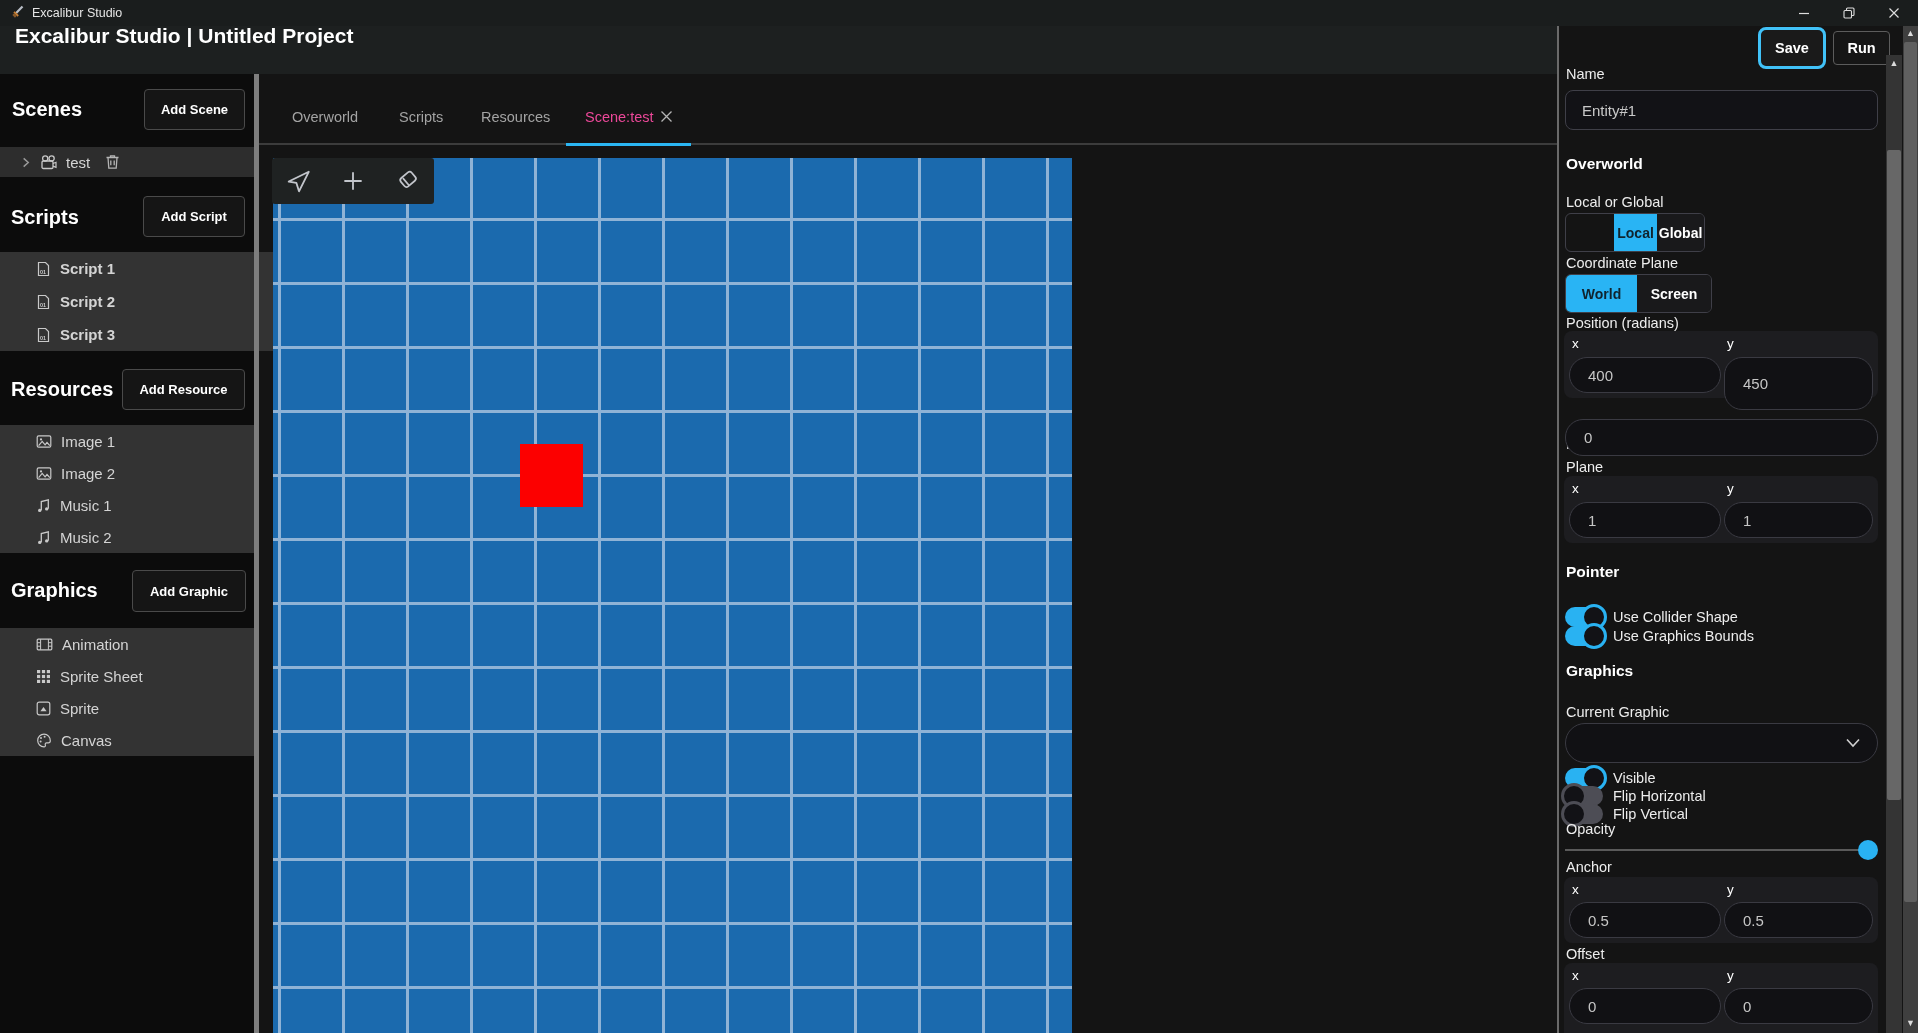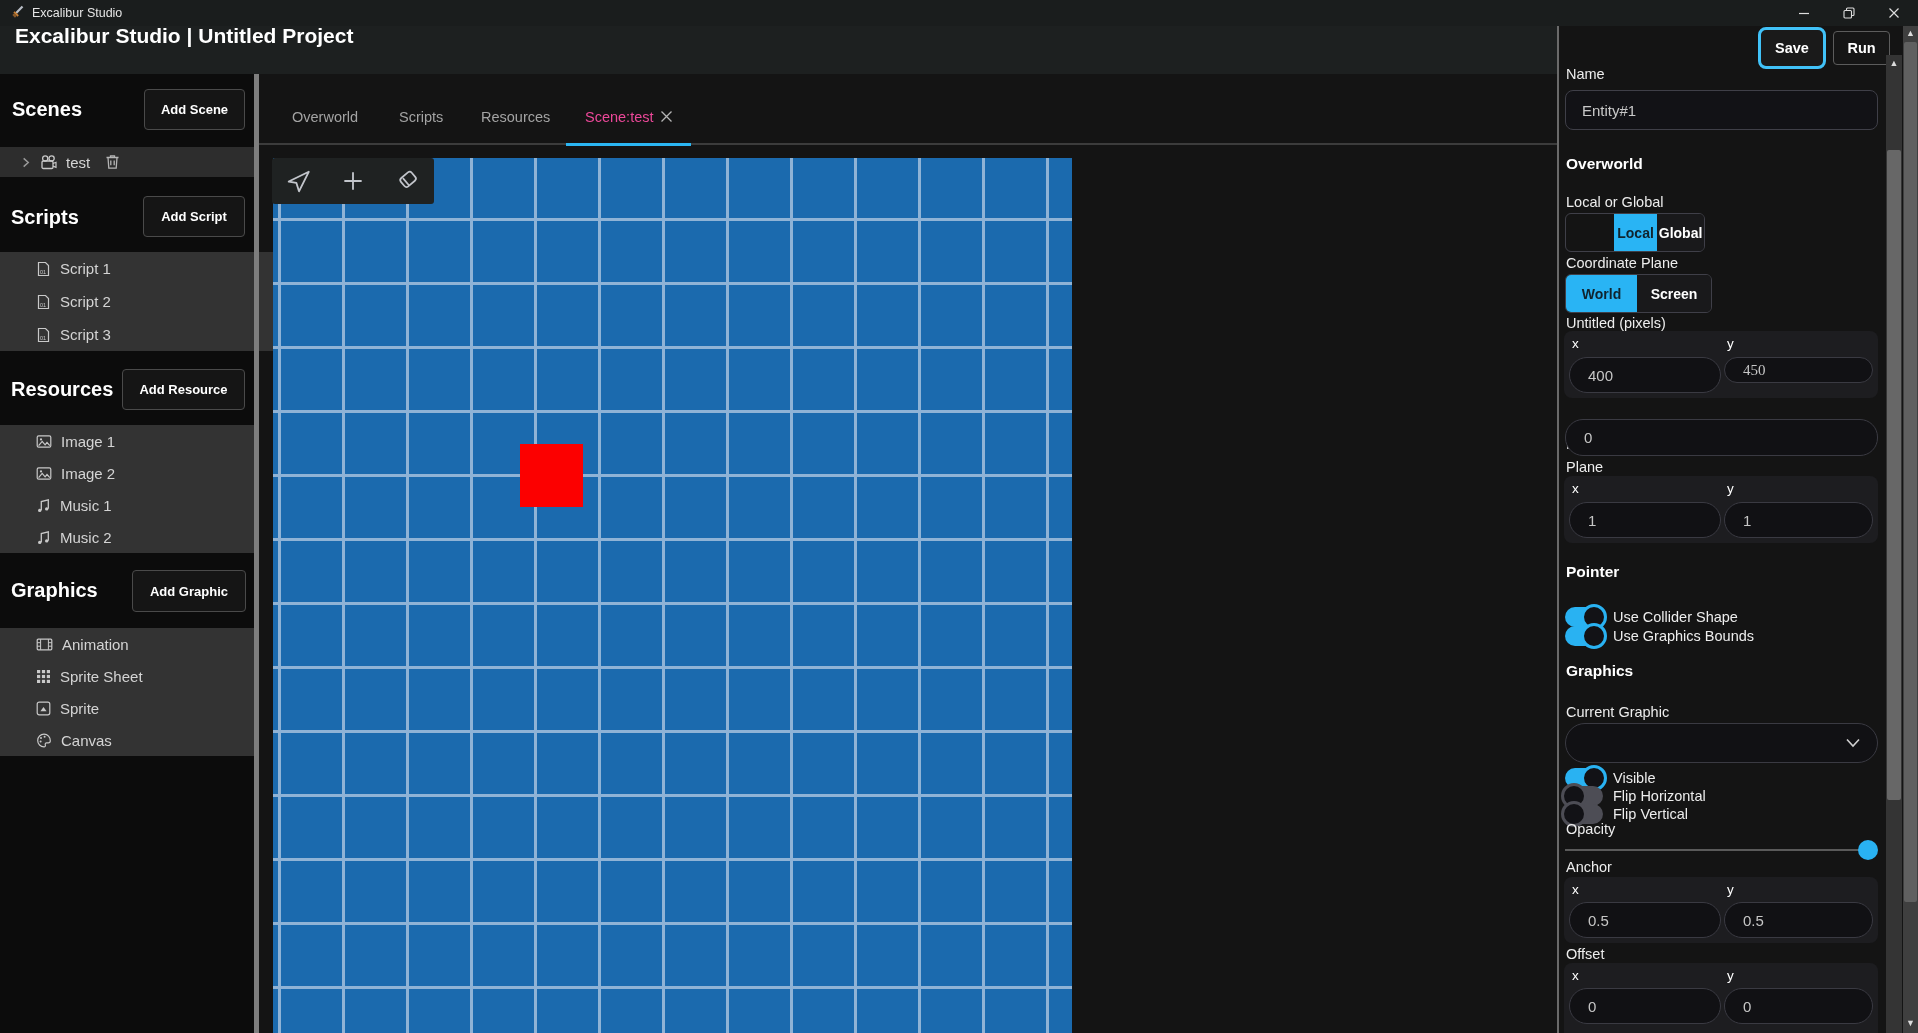--- a/index.html
+++ b/index.html
@@ -114,21 +114,21 @@
     <span>test</span>
     <span class="icon" style="margin-left:6px;">
       <svg width="15" height="16" viewBox="0 0 15 16">
         <path d="M1.5 3.5 h12 M5.5 3.5 V1.8 h4 v1.7 M3 3.5 l.8 10.7 h7.4 L12 3.5 M5.8 6.5 v4.7 M9.2 6.5 v4.7" fill="none" stroke="#b5b5b5" stroke-width="1.3"></path>
       </svg>
     </span>
   </div>
 
   <div class="abs side-title" style="left:11px;top:206px;">Scripts</div>
   <div class="abs sbtn" style="left:143px;top:196px;width:100px;height:39px;">Add Script</div>
-  <div class="abs sblock" style="left:0;top:252px;width:296px;height:99px;">
+  <div class="abs sblock" style="left:0;top:252px;width:296px;height:99px;font-weight:bold;">
     <div class="srow" style="height:33px;padding-left:36px;">
       <span class="icon">
         <svg width="15" height="16" viewBox="0 0 15 16">
             <path d="M2.5 1.5 h7 L12.5 4.5 v10 h-10 z" fill="none" stroke="#c9c9c9" stroke-width="1.2"></path>
             <text x="4" y="12.6" font-size="5.4" fill="#c9c9c9" font-family="Liberation Sans,sans-serif">01</text>
           </svg>
       </span>
       <span>Script 1</span>
     </div>
     <div class="srow" style="height:33px;padding-left:36px;">
@@ -299,26 +299,26 @@
     <div class="opt active" style="width:67px;">Local</div>
     <div class="opt" style="width:73px;">Global</div>
   </div>
 
   <div class="abs lbl" style="left:1566px;top:255px;">Coordinate Plane</div>
   <div class="abs seg" style="left:1565px;top:274px;width:147px;">
     <div class="opt active" style="width:72px;">World</div>
     <div class="opt" style="width:75px;">Screen</div>
   </div>
 
-  <div class="abs lbl" style="left:1566px;top:315px;">Untitled (pixels)</div>
+  <div class="abs lbl" style="left:1566px;top:315px;">Position (radians)</div>
   <div class="abs grp" style="left:1564px;top:331px;width:314px;height:67px;">
     <span class="abs xy" style="left:8px;top:5px;">x</span>
     <span class="abs xy" style="left:163px;top:5px;">y</span>
     <input class="abs pill" style="left: 5px; top: 26px; width: 152px; height: 36px;" value="400">
-    <input class="abs pill" style="left: 160px; top: 26px; width: 149px; height: 26px; font-family: Liberation Serif, serif;" value="450">
+    <input class="abs pill" style="left: 160px; top: 26px; width: 149px; height: 53px;" value="450">
   </div>
 
   <div class="abs lbl" style="left:1566px;top:400px;margin-top:36px;">Rotation (radians)</div>
   <input class="abs pill" style="left: 1565px; top: 419px; width: 313px; height: 37px;" value="0">
 
   <div class="abs lbl" style="left:1566px;top:459px;">Plane</div>
   <div class="abs grp" style="left:1564px;top:476px;width:314px;height:67px;">
     <span class="abs xy" style="left:8px;top:5px;">x</span>
     <span class="abs xy" style="left:163px;top:5px;">y</span>
     <input class="abs pill" style="left: 5px; top: 26px; width: 152px; height: 36px;" value="1">

